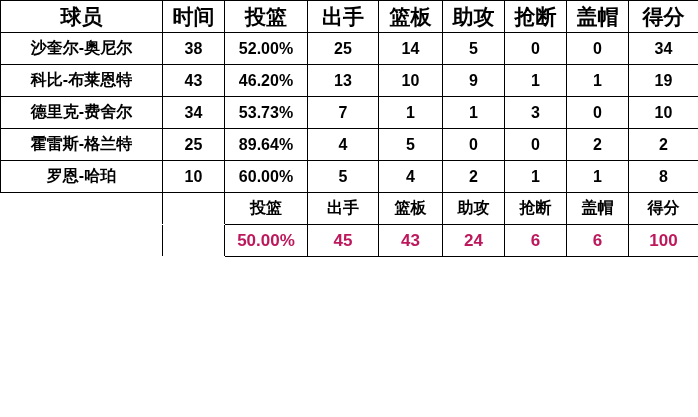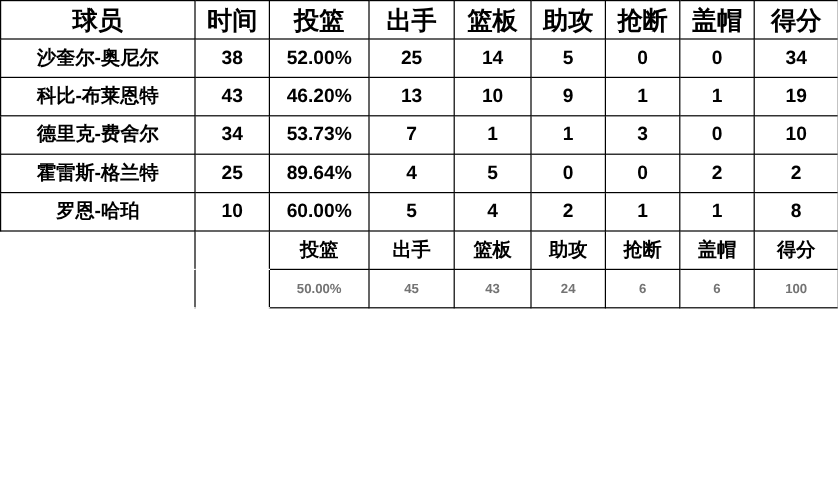--- a/index.html
+++ b/index.html
@@ -53,22 +53,22 @@
   tr.totals-header td.blank,
   tr.totals-values td.blank {
     border-left: 1px solid #ffffff;
     border-top: 1px solid #ffffff;
     border-bottom: 1px solid #ffffff;
   }
   tr.totals-header td.blank-first {
     border-left: 1px solid #ffffff;
   }
   tr.totals-values td.total-num {
-    color: #737373;
-    font-size: 11px;
+    color: #be185d;
+    font-size: 17px;
   }
   tr.totals-values td.blank {
     border-bottom: 1px solid #ffffff;
   }
 </style>
 </head>
 <body>
 
 <table class="stats">
   <colgroup>

